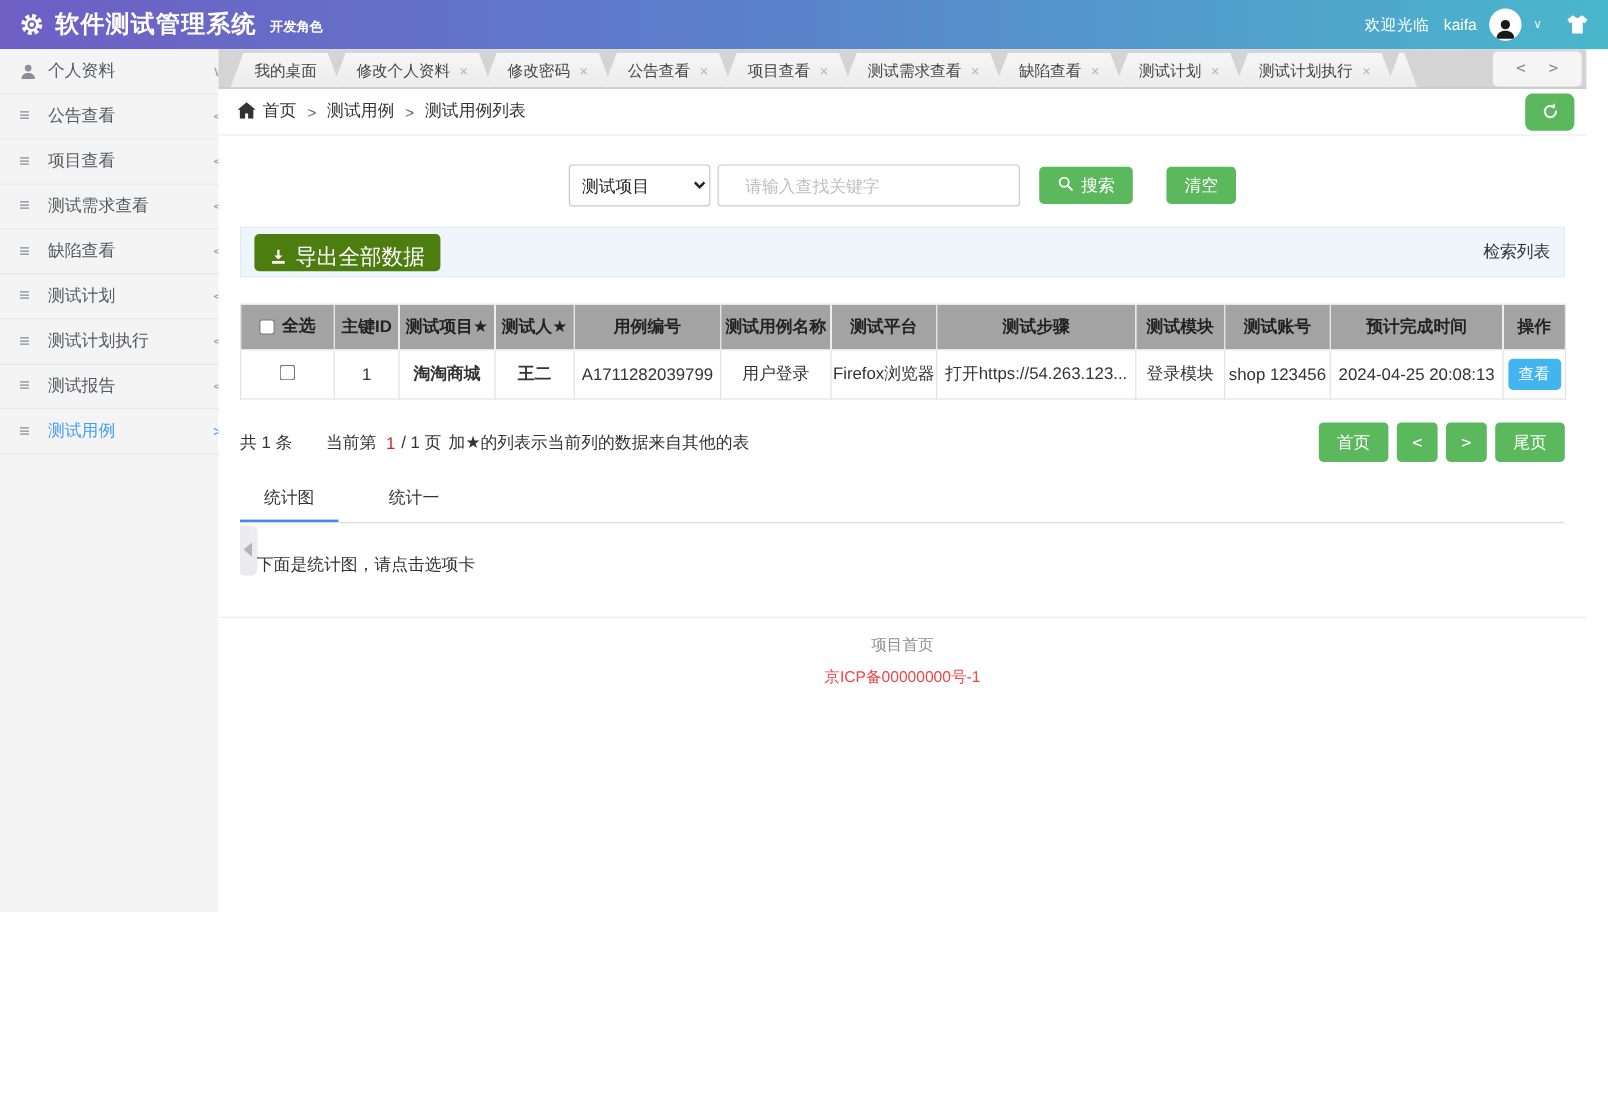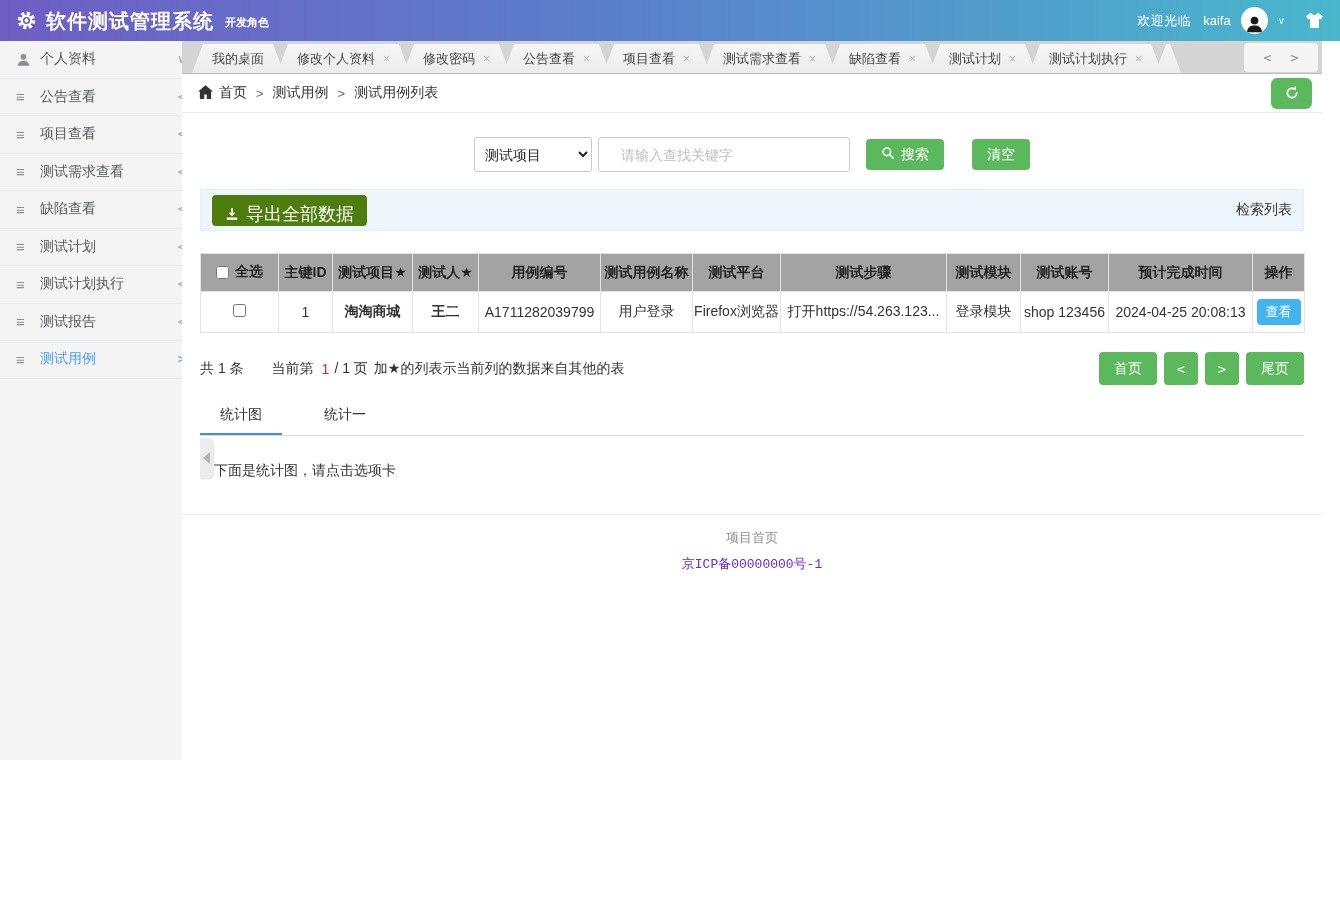--- a/index.html
+++ b/index.html
@@ -105,21 +105,21 @@
   .collapse-handle { position:absolute; left:200px; top:438px; width:13px; height:40px;
     background:#ececee; border-radius:0 5px 5px 0; box-shadow:1px 1px 2px rgba(0,0,0,.12);
     display:flex; align-items:center; justify-content:center; cursor:pointer; }
   .collapse-handle .tri { width:0; height:0; border-top:6px solid transparent;
     border-bottom:6px solid transparent; border-right:7px solid #b3b3b8; }
 
   
   .footer { border-top:1px solid #ededed; text-align:center; padding-top:14px; }
   .footer .f1 { font-size:13px; color:#8d8d8d; margin-bottom:8px; }
   .footer .f2 { font-size:13px; color:#9a9a9a; margin-bottom:9px; }
-  .footer .f3 { font-size:13px; color:#6d28d9;font-family:Liberation Mono, monospace; }
+  .footer .f3 { font-size:13px; color:#ef4444; }
 </style>
 </head>
 <body>
 
 <div class="topbar">
   <div class="logo-wrap">
     <span class="logo-icon">
       <svg width="21" height="21" viewBox="0 0 24 24">
           <circle cx="12" cy="12" r="7.5" fill="none" stroke="#fff" stroke-width="5" stroke-dasharray="3.4 2.5"></circle>
           <circle cx="12" cy="12" r="5.4" fill="none" stroke="#fff" stroke-width="2.6"></circle>

